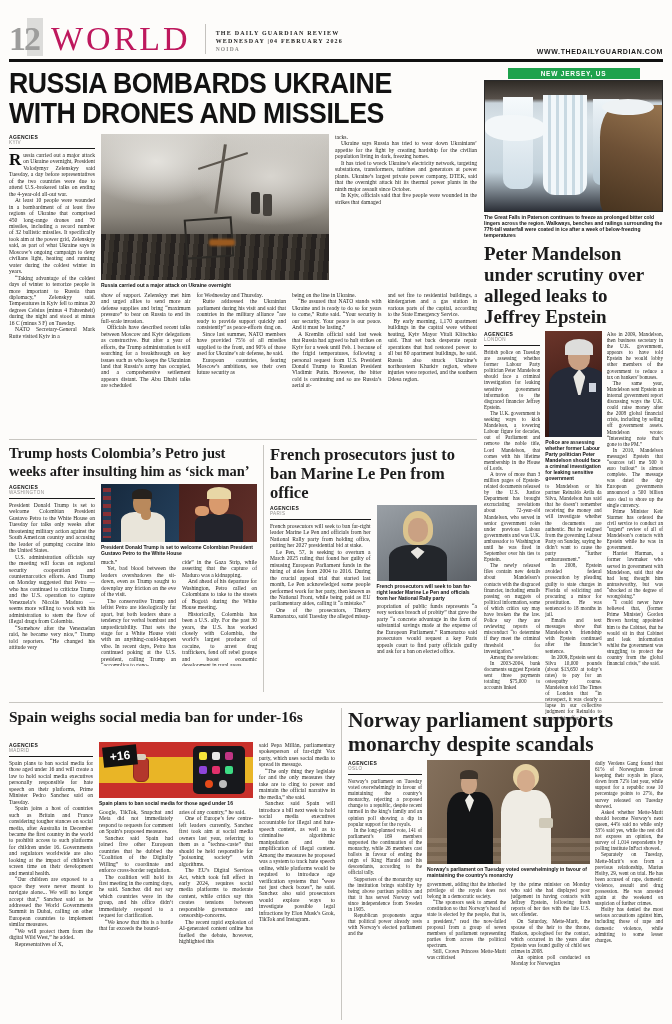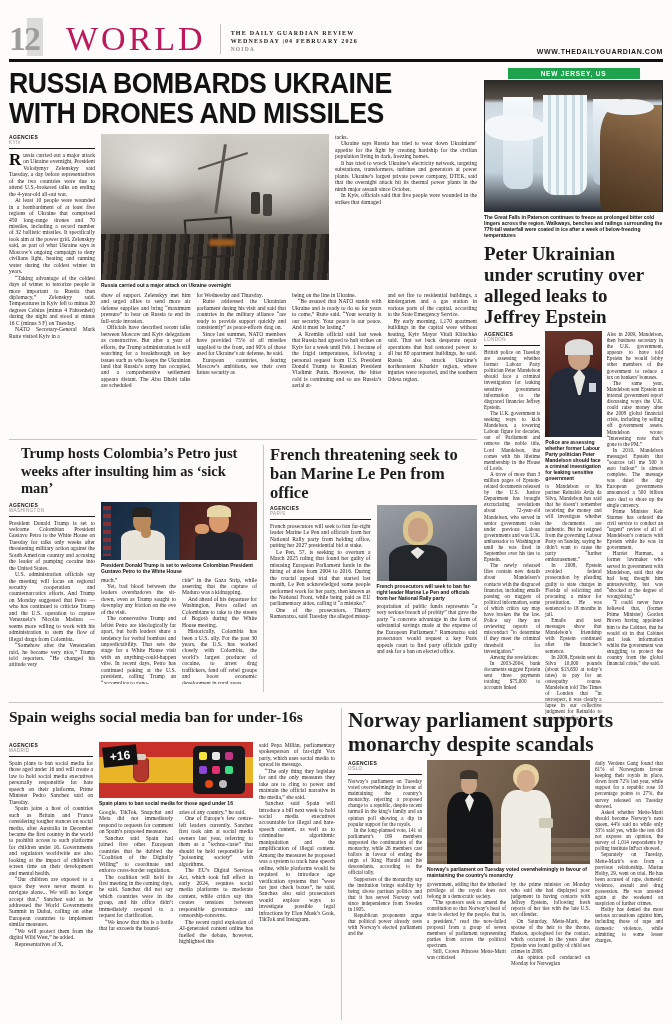--- a/index.html
+++ b/index.html
@@ -3,21 +3,21 @@
 <meta charset="utf-8">
 <style>
   * { margin:0; padding:0; box-sizing:border-box; }
   html,body { background:#e9e7e2; }
   .page { position:relative; width:672px; height:1024px; margin:0 auto; background:#fdfcfa;
           font-family:"Liberation Serif", serif; color:#1a1a1a; padding:14px 9px 6px 9px; overflow:hidden; }
 
   
   .masthead { display:flex; justify-content:space-between; align-items:flex-end; height:42px; }
   .mh-left { display:flex; align-items:flex-end; }
-  .pageno-wrap { position:relative; width:34px; height:38px; margin-right:23px; }
+  .pageno-wrap { position:relative; width:34px; height:38px; margin-right:8px; }
   .pageno-bar { position:absolute; right:0; top:0; width:16px; height:38px; background:#dcdcda; }
   .pageno { position:absolute; left:0; bottom:-2px; font-size:34px; font-weight:bold; color:#9d9d9c; letter-spacing:-2px; }
   .section-title { font-size:34px; font-weight:normal; letter-spacing:3px; line-height:34px; color:#be185d; }
   .mh-divider { width:1px; height:30px; background:#c4c2be; margin:0 10px 2px 14px; }
   .issue-info { padding-bottom:3px; }
   .paper-name, .issue-date { font-size:6px; font-weight:bold; letter-spacing:1.2px; color:#222; line-height:8px; }
   .issue-city { font-size:5.5px; font-weight:bold; letter-spacing:1.2px; color:#8a8a88; line-height:8px; }
   .website { font-size:7px; font-weight:bold; letter-spacing:.6px; font-family:"Liberation Sans",sans-serif; color:#1c1c1c; padding-bottom:1px; }
   .thick-rule { height:3px; background:#111; margin-top:3px; }
 
@@ -87,21 +87,21 @@
   .photo-mandelson { width:100%; height:106px; background:linear-gradient(160deg,#6b352a 0%,#46201a 55%,#2a120e 100%); }
   .photo-mandelson .hair { left:20px; top:8px; width:28px; height:16px; background:#dddddb; border-radius:50% 50% 0 0; }
   .photo-mandelson .face { left:23px; top:13px; width:22px; height:26px; background:#c9a184; border-radius:45%; }
   .photo-mandelson .suit { left:4px; top:36px; width:60px; height:70px; background:#252a38; border-radius:40% 40% 0 0/26% 26% 0 0; }
   .photo-mandelson .shirt { left:28px; top:38px; width:12px; height:26px; background:#e9e7e2; clip-path:polygon(50% 0,100% 30%,60% 100%,40% 100%,0 30%); }
   .photo-mandelson .badge { left:44px; top:52px; width:7px; height:9px; background:#cfd4de; }
 
   
   .middle-row { display:flex; gap:6px; margin-top:4px; height:247px; }
   .trump { flex:0 0 248px; }
-  .trump-headline { font-size:14.5px; line-height:17.5px; margin-bottom:4px;margin-left:12px; }
+  .trump-headline { font-size:14.5px; line-height:17.5px; margin-bottom:4px; }
   .trump-body { display:flex; gap:6px; height:182px; }
   .trump-c1 { flex:0 0 86px; }
   .trump-mid { flex:1; min-width:0; display:flex; flex-direction:column; }
   .photo-trump-petro { width:100%; height:58px; display:flex; position:relative; }
   .tp-left { position:absolute; left:0; top:0; width:50%; height:100%; background:linear-gradient(120deg,#16283c 0%,#24405c 100%); }
   .tp-left .flagstripe { left:2px; top:4px; width:8px; height:50px; background:repeating-linear-gradient(180deg,#b8312f 0 4px,#29415e 4px 8px); opacity:.7; }
   .tp-left .phead { left:32px; top:8px; width:18px; height:22px; background:#b9895c; border-radius:45%; }
   .tp-left .phair { left:31px; top:5px; width:20px; height:10px; background:#27221e; border-radius:50% 50% 0 0; }
   .tp-left .pbody { left:20px; top:28px; width:44px; height:30px; background:#e9e5da; border-radius:30% 30% 0 0; }
   .tp-left .phand { left:40px; top:24px; width:10px; height:12px; background:#b9895c; border-radius:40%; }
@@ -307,21 +307,21 @@
                     <p>Historically, Colombia has been a U.S. ally. For the past 30 years, the U.S. has worked closely with Colombia, the world’s largest producer of cocaine, to arrest drug traffickers, fend off rebel groups and boost economic development in rural areas.</p>
                   </div>
               </div>
             </div>
           </div>
         </article>
 
         <div class="vline"></div>
 
         <article class="french">
-          <h2 class="serif-headline french-headline">French threatening seek to ban Marine Le Pen from office</h2>
+          <h2 class="serif-headline french-headline">French prosecutors just to ban Marine Le Pen from office</h2>
           <div class="french-body">
             <div class="fcol">
               <div class="byline">
                 <div class="ag">AGENCIES</div>
                 <div class="loc">PARIS</div>
               </div>
               <div class="coltext">
                   <p>French prosecutors will seek to ban far-right leader Marine Le Pen and officials from her National Rally party from holding office, putting her 2027 presidential bid at stake.</p>
                   <p>Le Pen, 57, is seeking to overturn a March 2025 ruling that found her guilty of misusing European Parliament funds in the hiring of aides from 2004 to 2016. During the crucial appeal trial that started last month, Le Pen acknowledged some people performed work for her party, then known as the National Front, while being paid as EU parliamentary aides, calling it “a mistake.”</p>
                   <p>One of the prosecutors, Thierry Ramonatxo, said Tuesday the alleged misap-</p>
@@ -353,21 +353,21 @@
           <div class="ice1"></div>
           <div class="ice3"></div>
           <div class="snowledge"></div>
           <div class="cliff"></div>
           <div class="cliffsnow"></div>
         </div>
         <div class="caption nj-caption">The Great Falls in Paterson continues to freeze as prolonged bitter cold lingers across the region. Walkways, benches and railings surrounding the 77ft-tall waterfall were coated in ice after a week of below-freezing temperatures</div>
       </div>
 
       <article class="mandelson">
-        <h2 class="serif-headline mandelson-headline">Peter Ukrainian under scrutiny over alleged leaks to Jeffrey Epstein</h2>
+        <h2 class="serif-headline mandelson-headline">Peter Mandelson under scrutiny over alleged leaks to Jeffrey Epstein</h2>
         <div class="mandelson-body sm">
           <div class="mcol">
             <div class="byline">
               <div class="ag">AGENCIES</div>
               <div class="loc">LONDON</div>
             </div>
             <div class="coltext sm">
                 <p>British police on Tuesday are assessing whether former Labour Party politician Peter Mandelson should face a criminal investigation for leaking sensitive government information to the disgraced financier Jeffrey Epstein.</p>
                 <p>The U.K. government is seeking ways to kick Mandelson, a towering Labour figure for decades, out of Parliament and remove the noble title, Lord Mandelson, that comes with his lifetime membership in the House of Lords.</p>
                 <p>A trove of more than 3 million pages of Epstein-related documents released by the U.S. Justice Department has brought excruciating revelations about 72-year-old Mandelson, who served in senior government roles under previous Labour governments and was U.K. ambassador to Washington until he was fired in September over his ties to Epstein.</p>

